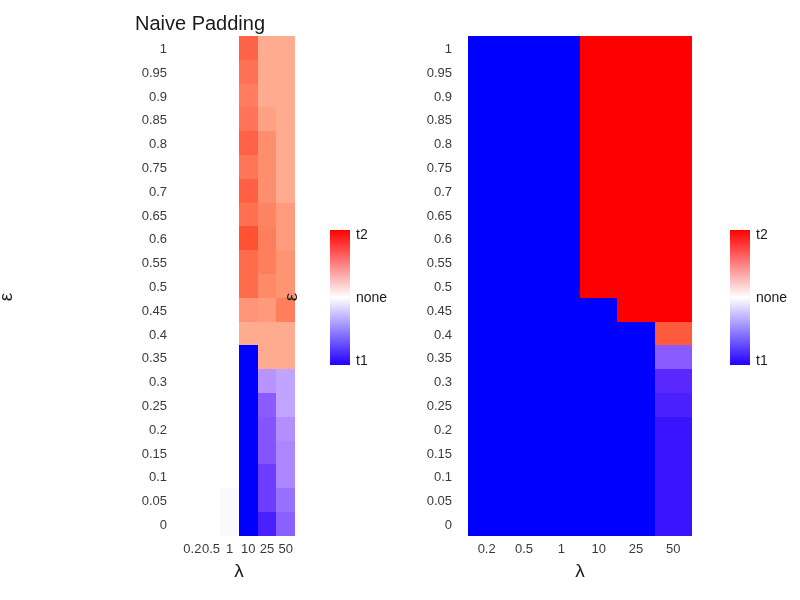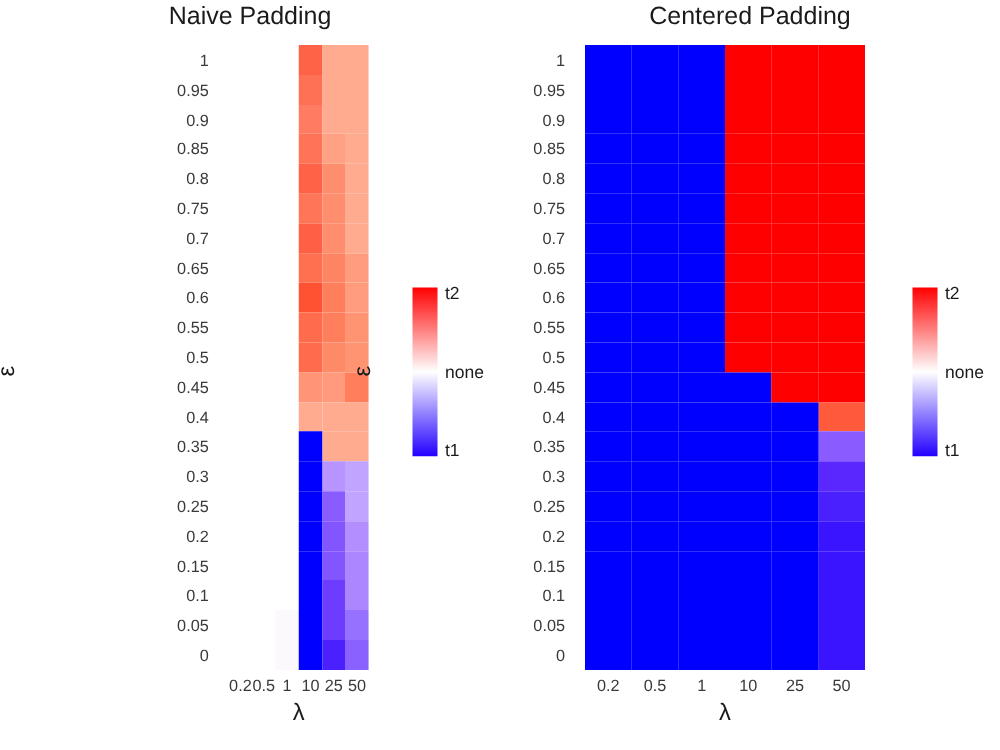--- a/index.html
+++ b/index.html
@@ -13,21 +13,21 @@
     position:relative;
   }
   #figure{position:absolute;left:0;top:0;width:800px;height:600px;}
 
   .panel{position:absolute;top:0;height:600px;width:400px;}
   #panel-left{left:0;}
   #panel-right{left:400px;}
 
   .panel-title{
     position:absolute;
-    top:2px;left:0;width:400px;
+    top:12px;left:0;width:400px;
     text-align:center;
     font-size:20px;
     color:#1a1a1a;
     letter-spacing:0px;
   }
 
   
   .plot{
     position:absolute;
     left:183px;top:36px;
@@ -324,21 +324,20 @@
     <div class="axis-title-y">ε</div>
     <div class="legend">
       <div class="legend-bar" id="legendbar-left" style="background: linear-gradient(rgb(255, 0, 0) 0%, rgb(255, 255, 255) 50%, rgb(34, 0, 255) 100%);"></div>
       <div class="legend-label" style="top:4px;">t2</div>
       <div class="legend-label" style="top:67px;">none</div>
       <div class="legend-label" style="top:130px;">t1</div>
     </div>
   </div>
 
   <div class="panel" id="panel-right">
-    <div class="panel-title">Centered Padding</div>
     <div class="plot" id="plot-right">
         <div class="hmrow" style="height: 4.7619%;">
           <div class="hmcell" title="ε=1, λ=0.2" style="background: rgb(0, 0, 255);"></div>
           <div class="hmcell" title="ε=1, λ=0.5" style="background: rgb(0, 0, 255);"></div>
           <div class="hmcell" title="ε=1, λ=1" style="background: rgb(0, 0, 255);"></div>
           <div class="hmcell" title="ε=1, λ=10" style="background: rgb(255, 0, 0);"></div>
           <div class="hmcell" title="ε=1, λ=25" style="background: rgb(255, 0, 0);"></div>
           <div class="hmcell" title="ε=1, λ=50" style="background: rgb(255, 0, 0);"></div>
         </div>
         <div class="hmrow" style="height: 4.7619%;">

